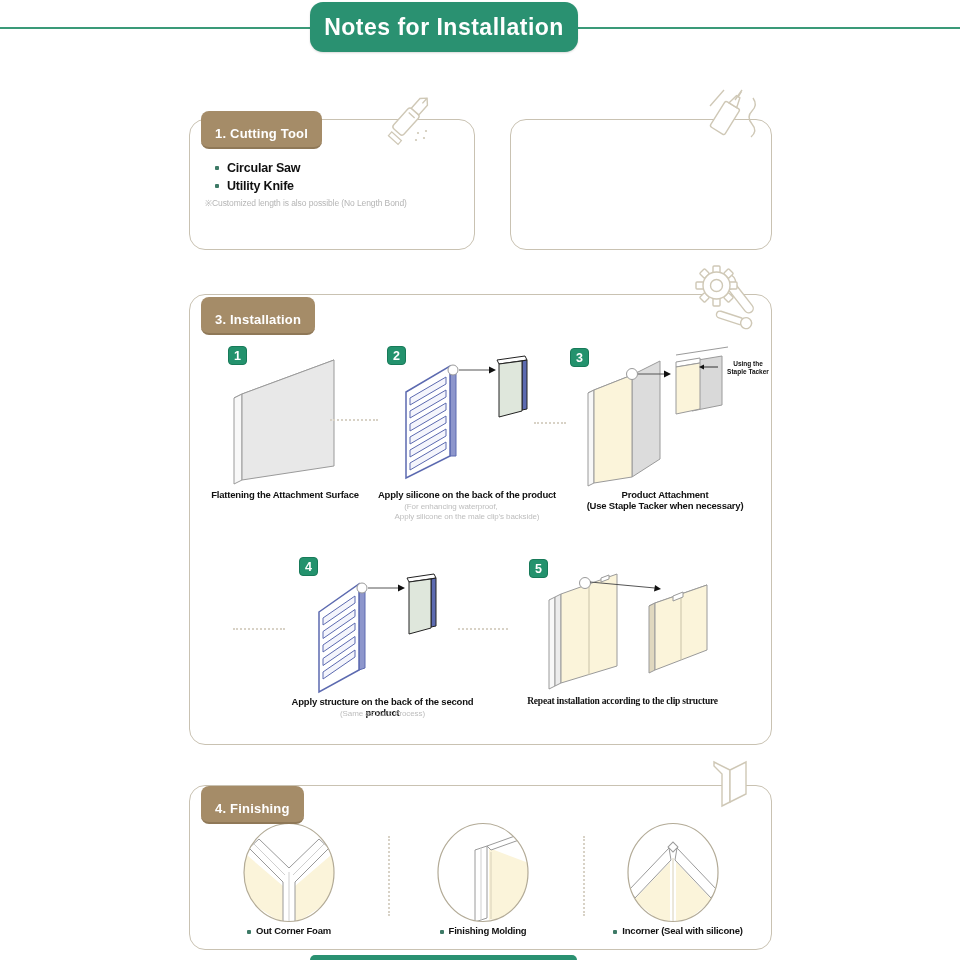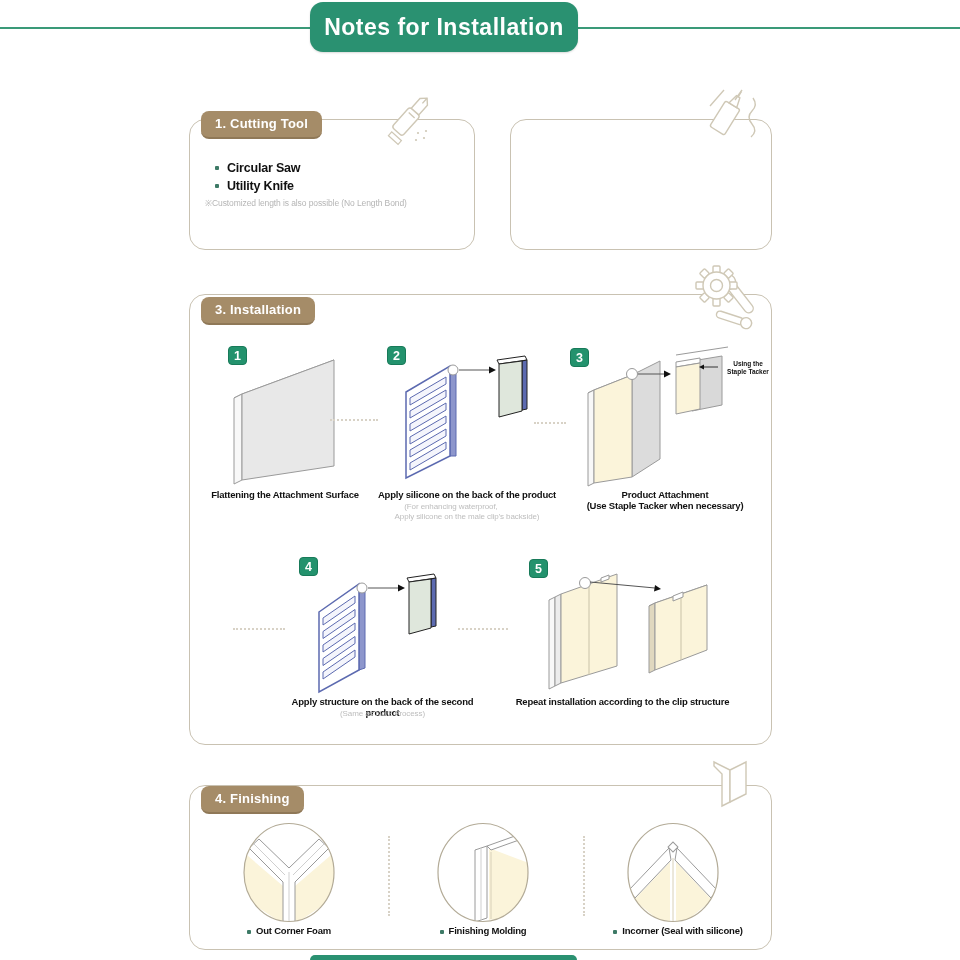--- a/index.html
+++ b/index.html
@@ -10,21 +10,21 @@
   
   .hline { position:absolute; height:2px; background:#3a9a78; top:27px; }
   .title-box { position:absolute; left:310px; top:2px; width:268px; height:50px;
     background:#2a9171; border-radius:13px; display:flex; align-items:center; justify-content:center;
     box-shadow:0 1px 2px rgba(0,0,0,.15); }
   .title-box span { color:#fff; font-weight:bold; font-size:23px; letter-spacing:.5px; }
 
   
   .card { position:absolute; border:1.5px solid #c9c2b2; border-radius:16px; background:#fff; }
   .chip { position:absolute; background:#a58c68; color:#fff; font-weight:bold; font-size:13px;
-    padding:5px 14px 6px 14px; border-radius:8px; border-bottom:2px solid #8f7857; z-index:5;
+    padding:15px 14px 6px 14px; border-radius:8px; border-bottom:2px solid #8f7857; z-index:5;
     letter-spacing:.2px; }
 
   
   .blist { position:absolute; }
   .bitem { display:flex; align-items:center; height:18px; font-weight:bold; font-size:12.5px; color:#111;
     letter-spacing:-0.2px;text-align:center; }
   .dot { display:inline-block; width:4px; height:4px; background:#3d7a66; border-radius:1px; margin-right:8px; }
   .note { position:absolute; font-size:8.5px; color:#b5b5b5; letter-spacing:-0.1px; }
 
   
@@ -241,21 +241,21 @@
       <polygon points="104,48 156,30 162,27 110,45" fill="#f4eed8"></polygon>
       <polygon points="104,48 110,45 110,112 104,115" fill="#e0d8bf"></polygon>
       <polygon points="110,45 162,27 162,92 110,112" fill="#fbf4da"></polygon>
       <line x1="136" y1="36" x2="136" y2="102" stroke="#c9c2a8"></line>
       <polygon points="128,38 138,34 138,39 128,43" fill="#fff"></polygon>
     </g>
   </svg>
 
   <div class="cap" style="left:275px; top:696px; width:215px;">Apply structure on the back of the second product</div>
   <div class="sub" style="left:275px; top:709px; width:215px;">(Same as No.2 Process)</div>
-  <div class="cap" style="left:500px; top:696px; width:245px;">Repeat installation according to the clip structure</div>
+  <div class="cap" style="left:500px; top:696px; width:245px;font-family:Liberation Serif, serif;">Repeat installation according to the clip structure</div>
 
   <div class="card" style="left:189px; top:785px; width:583px; height:165px;"></div>
   <div class="chip" style="left:201px; top:786px;">4. Finishing</div>
 
   <svg style="left:704px; top:758px;" width="54" height="54" viewBox="0 0 54 54">
     <g stroke="#cfc8b6" stroke-width="1.4" fill="#fff">
       <polygon points="10,4 26,12 26,44 18,48 18,16 10,8"></polygon>
       <polygon points="26,12 42,4 42,36 26,44"></polygon>
     </g>
   </svg>

